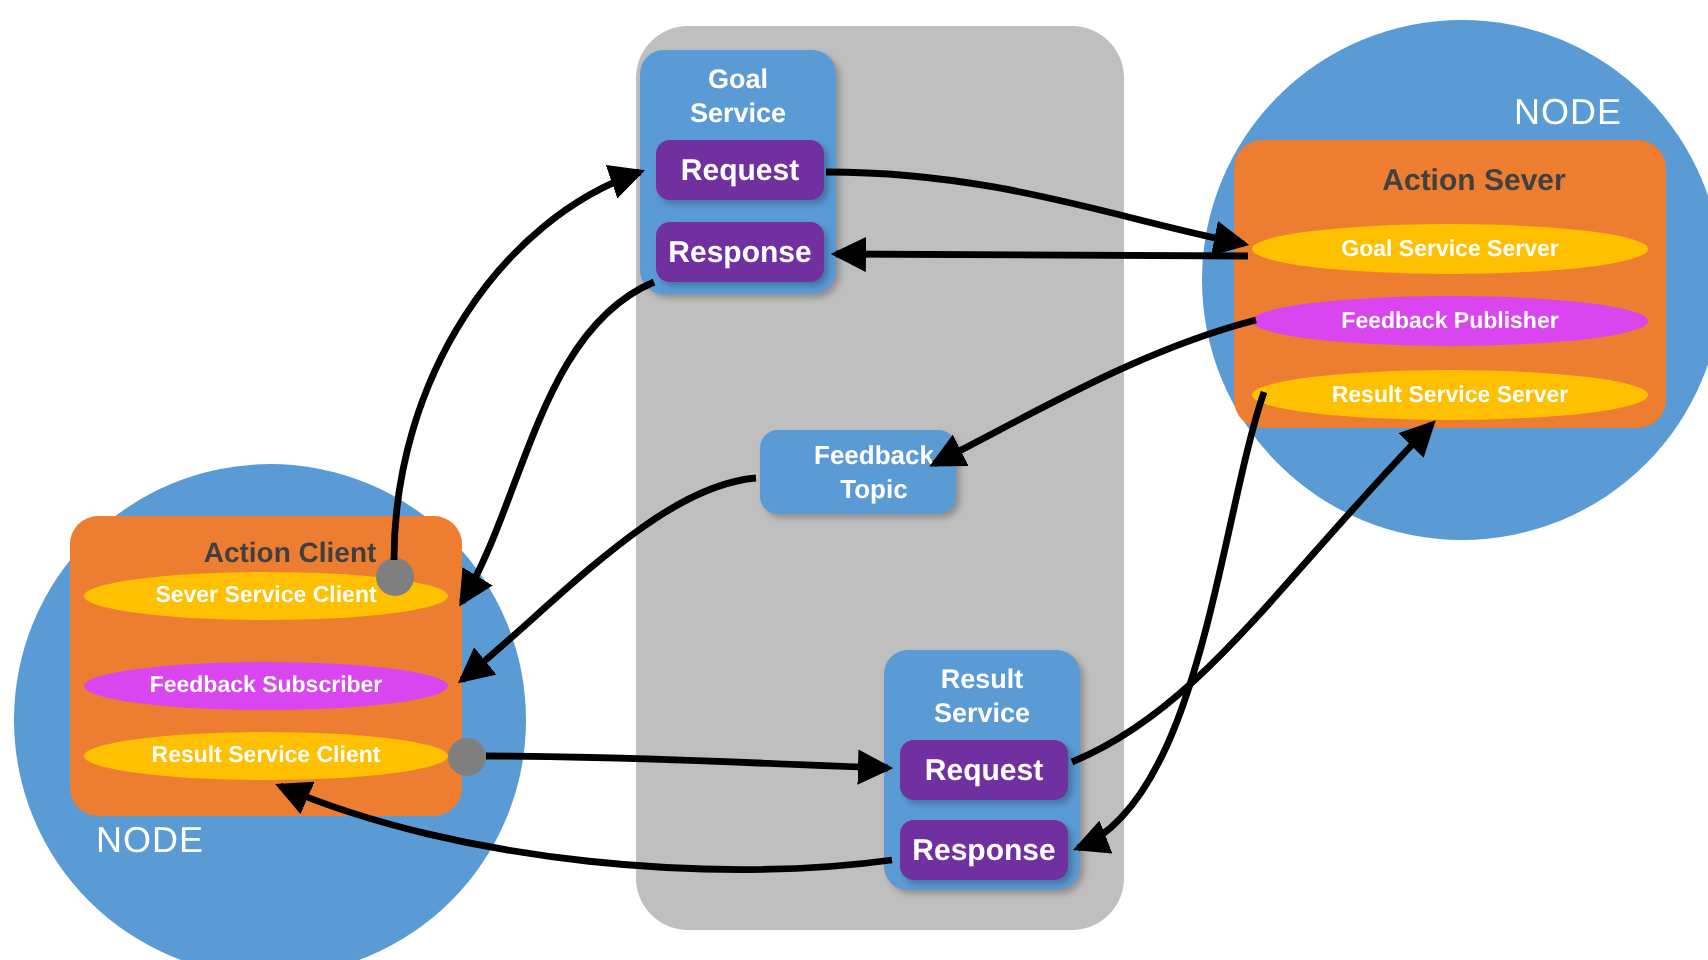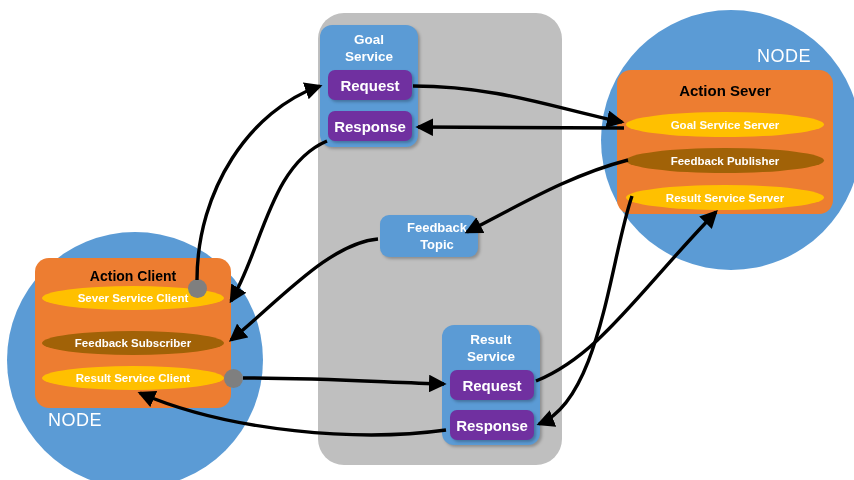--- a/index.html
+++ b/index.html
@@ -89,45 +89,45 @@
     height: 150px;
   }
   #action-server-box {
     left: 617px;
     top: 70px;
     width: 216px;
     height: 144px;
   }
   .action-box-title {
     position: absolute;
-    left: 0;
+    left: 12px;
     width: 100%;
     text-align: center;
-    color: #000000;
+    color: #404040;
     font-size: 14px;
     font-weight: bold;
   }
   #action-client-title { top: 10px; }
   #action-server-title { top: 12px; font-size: 15px; }
 
   
   .iface {
     position: absolute;
     border-radius: 50%;
     display: flex;
     align-items: center;
     justify-content: center;
     color: #ffffff;
     font-size: 11.5px;
     font-weight: bold;
     text-align: center;
     white-space: nowrap;
   }
   .iface.yellow { background: #ffc000; }
-  .iface.green  { background: #a16207; }
+  .iface.green  { background: #d946ef; }
 
   
   #client-goal     { left: 42px;  top: 286px; width: 182px; height: 24px; }
   #client-feedback { left: 42px;  top: 331px; width: 182px; height: 24px; }
   #client-result   { left: 42px;  top: 366px; width: 182px; height: 24px; }
 
   
   #server-goal     { left: 626px; top: 112px; width: 198px; height: 25px; }
   #server-feedback { left: 626px; top: 148px; width: 198px; height: 25px; }
   #server-result   { left: 626px; top: 185px; width: 198px; height: 25px; }

